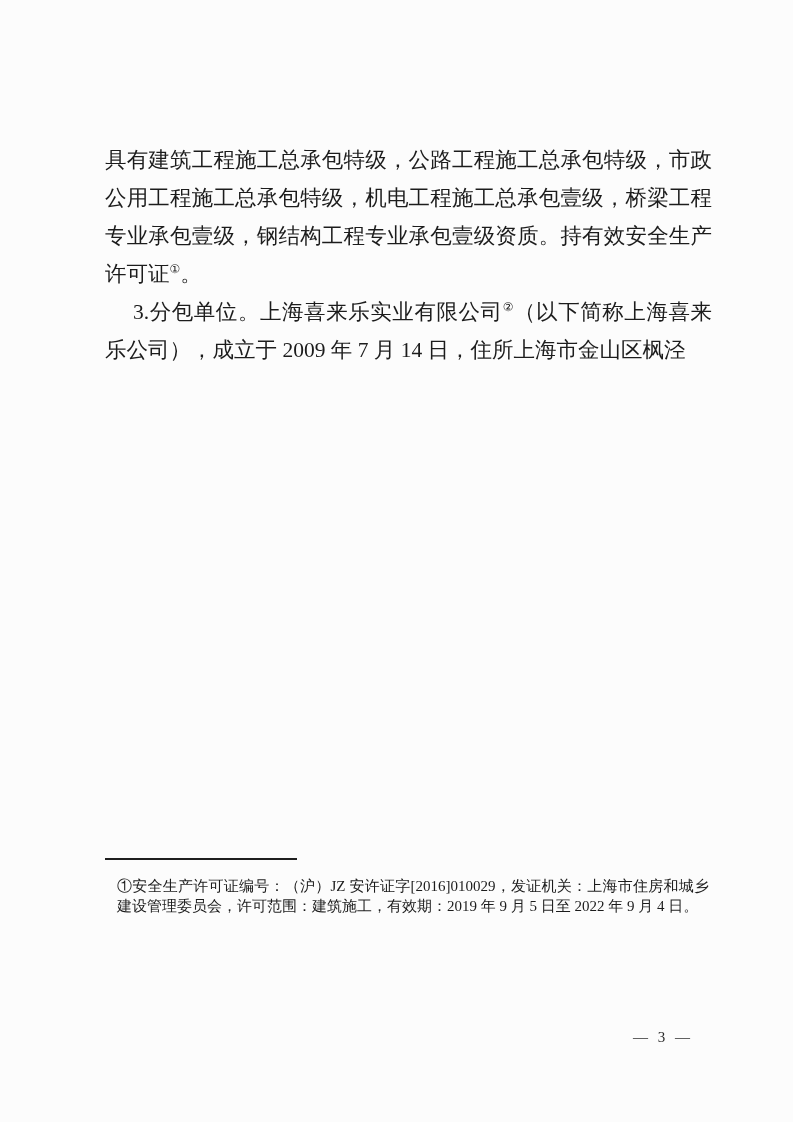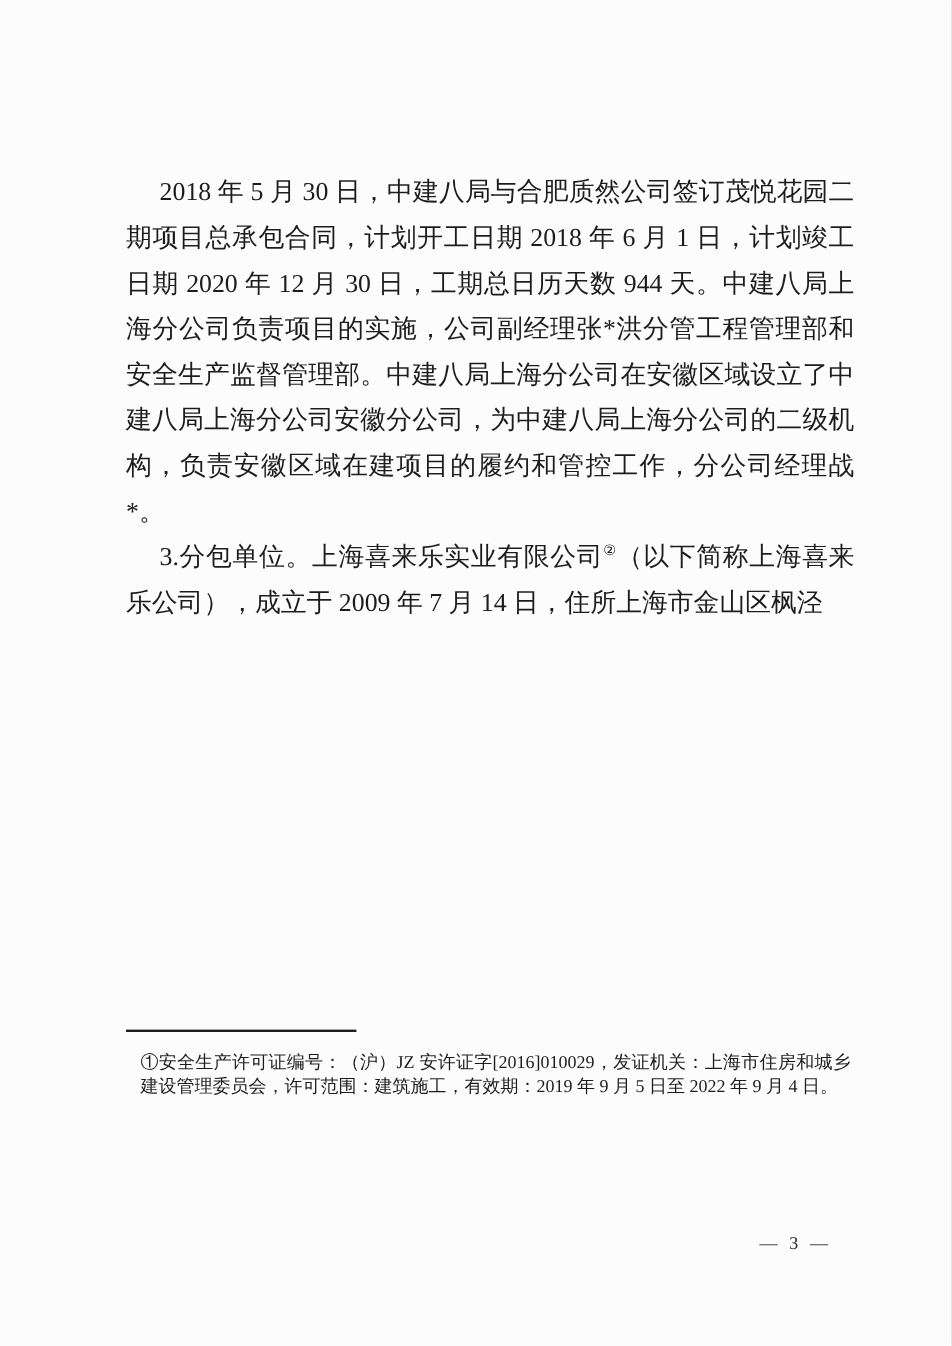--- a/index.html
+++ b/index.html
@@ -61,22 +61,22 @@
     white-space: nowrap;
   }
 </style>
 </head>
 <body>
 
 <div class="page">
 
   <div class="body-text">
 
+    <p class="para"><span>具有建筑工程施工总承包特级，公路工程施工总承包特级，市政公用工程施工总承包特级，机电工程施工总承包壹级，桥梁工程专业承包壹级，钢结构工程专业承包壹级资质。持有效安全生产许可证</span><sup class="fnref">①</sup><span>。</span></p>
 
-    <p class="para indent">2018 年 5 月 30 日，中建八局与合肥质然公司签订茂悦花园二期项目总承包合同，计划开工日期 2018 年 6 月 1 日，计划竣工日期 2020 年 12 月 30 日，工期总日历天数 944 天。中建八局上海分公司负责项目的实施，公司副经理张*洪分管工程管理部和安全生产监督管理部。中建八局上海分公司在安徽区域设立了中建八局上海分公司安徽分公司，为中建八局上海分公司的二级机构，负责安徽区域在建项目的履约和管控工作，分公司经理战*。</p>
 
 
     <p class="para indent"><span>3.分包单位。上海喜来乐实业有限公司</span><sup class="fnref">②</sup><span>（以下简称上海喜来乐公司），成立于 2009 年 7 月 14 日，住所上海市金山区枫泾</span></p>
 
   </div>
 
   <div class="footnote-rule"></div>
 
   <div class="footnotes">
     <p class="footnote">①安全生产许可证编号：（沪）JZ 安许证字[2016]010029，发证机关：上海市住房和城乡建设管理委员会，许可范围：建筑施工，有效期：2019 年 9 月 5 日至 2022 年 9 月 4 日。</p>

